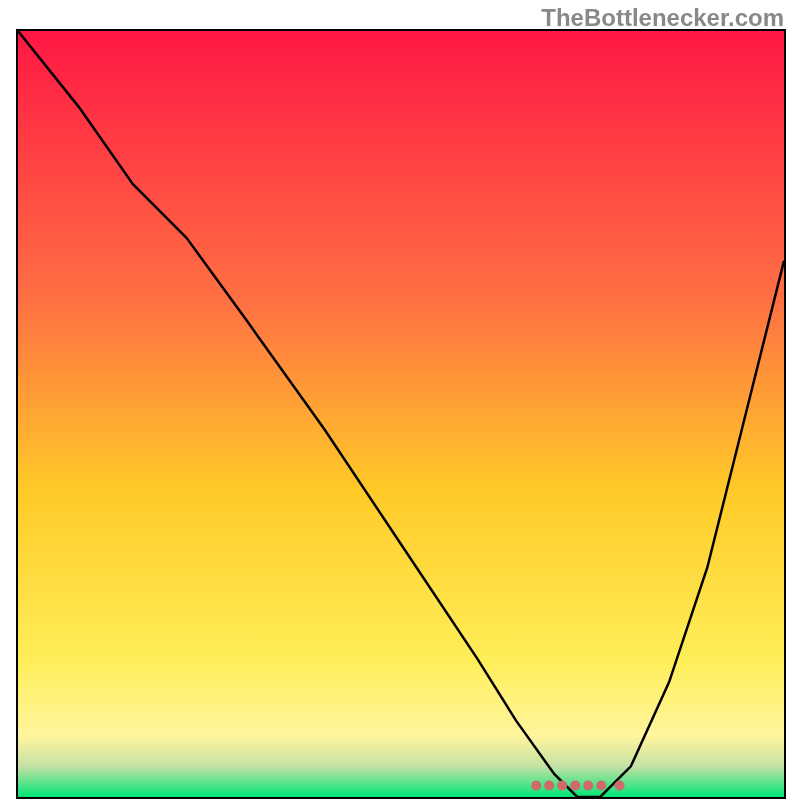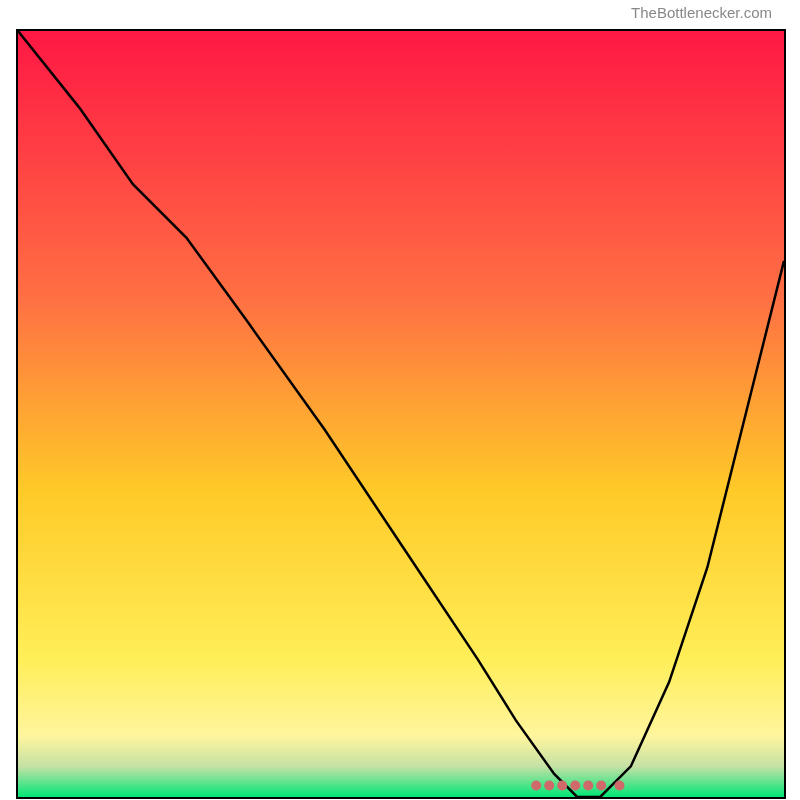--- a/index.html
+++ b/index.html
@@ -7,23 +7,23 @@
     padding: 0;
     width: 800px;
     height: 800px;
     background: white;
     font-family: Arial, sans-serif;
     position: relative;
   }
   .attribution {
     position: absolute;
     top: 4px;
-    right: 28px;
-    font-size: 15px;
-    font-weight: normal;
+    right: 16px;
+    font-size: 24px;
+    font-weight: bold;
     color: #888888;
   }
   .chart-area {
     position: absolute;
     top: 29px;
     left: 16px;
     width: 770px;
     height: 770px;
     border: 2px solid black;
     box-sizing: border-box;

